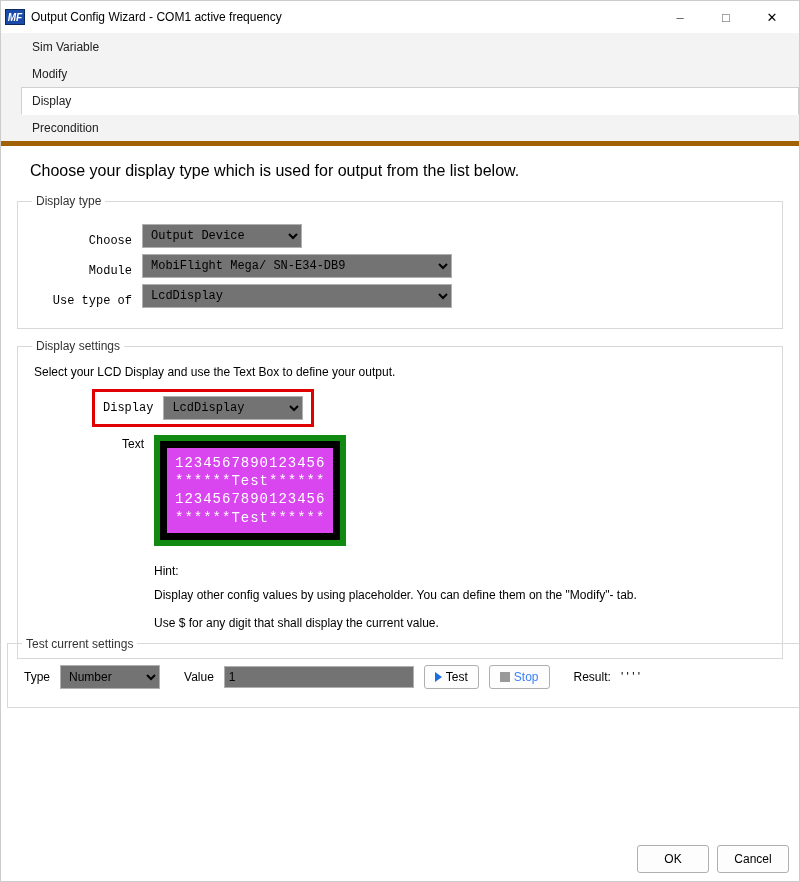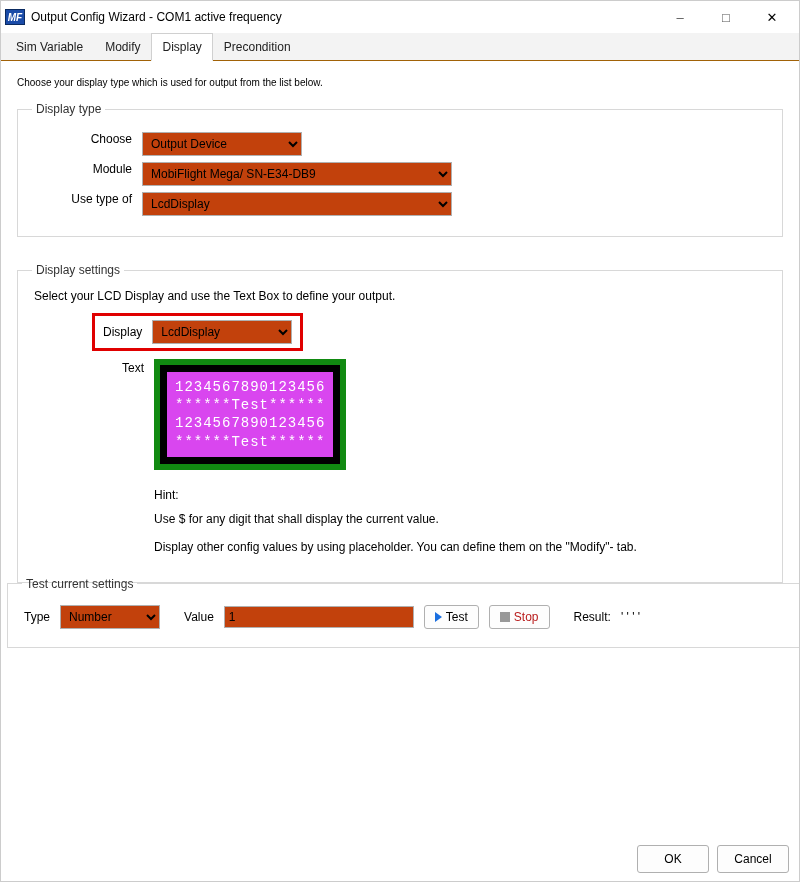--- a/index.html
+++ b/index.html
@@ -37,70 +37,72 @@
     .titlebar .win-controls { display: flex; }
     .titlebar .win-btn {
       width: 46px; height: 30px;
       display: flex; align-items: center; justify-content: center;
       font-size: 13px;
       color: #555;
     }
     .titlebar .win-btn.close { color: #000; }
     .tabs {
       display: flex;
-      border-bottom: 1px solid #a16207;
-      padding-left: 4px;
+      border-bottom: 5px solid #a16207;
+      padding-left: 20px;
       background: #f3f3f3;
+      flex-direction: column;
     }
     .tab {
       padding: 6px 10px;
       font-size: 12px;
       color: #222;
       cursor: pointer;
       border: 1px solid transparent;
       margin-bottom: -1px;
     }
     .tab.active {
       background: #fff;
       border: 1px solid #d0d0d0;
       border-bottom: 1px solid #fff;
       border-top: 1px solid #d0d0d0;
     }
     .content {
       padding: 12px 16px;
     }
-    .intro { margin: 4px 0 14px 0; font-size: 10px; }
+    .intro { margin: 4px 0 14px 13px; font-size: 16px; }
     fieldset.group {
       border: 1px solid #d8d8d8;
       padding: 10px 14px 14px 14px;
-      margin-bottom: 26px;
+      margin-bottom: 10px;
       position: relative;
     }
     fieldset.group > legend {
       font-size: 12px;
       padding: 0 4px;
       color: #333;
     }
     .form-row {
       display: flex;
-      align-items: flex-start;
+      align-items: flex-end;
       margin: 6px 0;
+      font-family: Liberation Mono, monospace;
     }
     .form-row .lbl {
       width: 110px;
       text-align: right;
       padding-right: 10px;
       font-size: 12px;
     }
     select, input[type=text] {
       font-family: inherit;
       font-size: 12px;
       padding: 3px 4px;
       border: 1px solid #b0b0b0;
-      background: #c2410c;
+      background: #737373;
     }
     select { height: 24px; }
     .sel-small { width: 160px; }
     .sel-wide { width: 310px; }
     .display-settings .sub-label { margin: 2px 0 10px 2px; }
     .highlight-red {
       border: 3px solid #e00000;
       padding: 4px 8px;
       display: inline-flex;
       align-items: center;
@@ -135,21 +137,21 @@
       border: 1px solid #b0b0b0;
       background: #fdfdfd;
       padding: 4px 10px;
       font-size: 12px;
       border-radius: 3px;
       cursor: pointer;
       display: inline-flex;
       align-items: center;
       gap: 4px;
     }
-    .btn.disabled { color: #b91c1c; }
+    .btn.disabled { color: #3b82f6; }
     .play-icon {
       width: 0; height: 0;
       border-left: 7px solid #1a6fe0;
       border-top: 5px solid transparent;
       border-bottom: 5px solid transparent;
     }
     .stop-icon {
       width: 10px; height: 10px; background: #999;
     }
     .dialog-buttons {
@@ -222,22 +224,22 @@
       <div class="lcd-wrap">
         <div class="lcd-inner" id="lcd-inner">1234567890123456
 ******Test******
 1234567890123456
 ******Test******</div>
       </div>
     </div>
 
     <div class="hints">
       <div class="hint-label">Hint:</div>
+      <p>Display other config values by using placeholder. You can define them on the "Modify"- tab.</p>
       <p>Use $ for any digit that shall display the current value.</p>
-      <p>Display other config values by using placeholder. You can define them on the "Modify"- tab.</p>
     </div>
   </fieldset>
 </div>
 
 <fieldset class="group test-group">
   <legend>Test current settings</legend>
   <div class="test-row">
     <span class="tlbl">Type</span>
     <select style="width:100px;">
       <option>Number</option>

